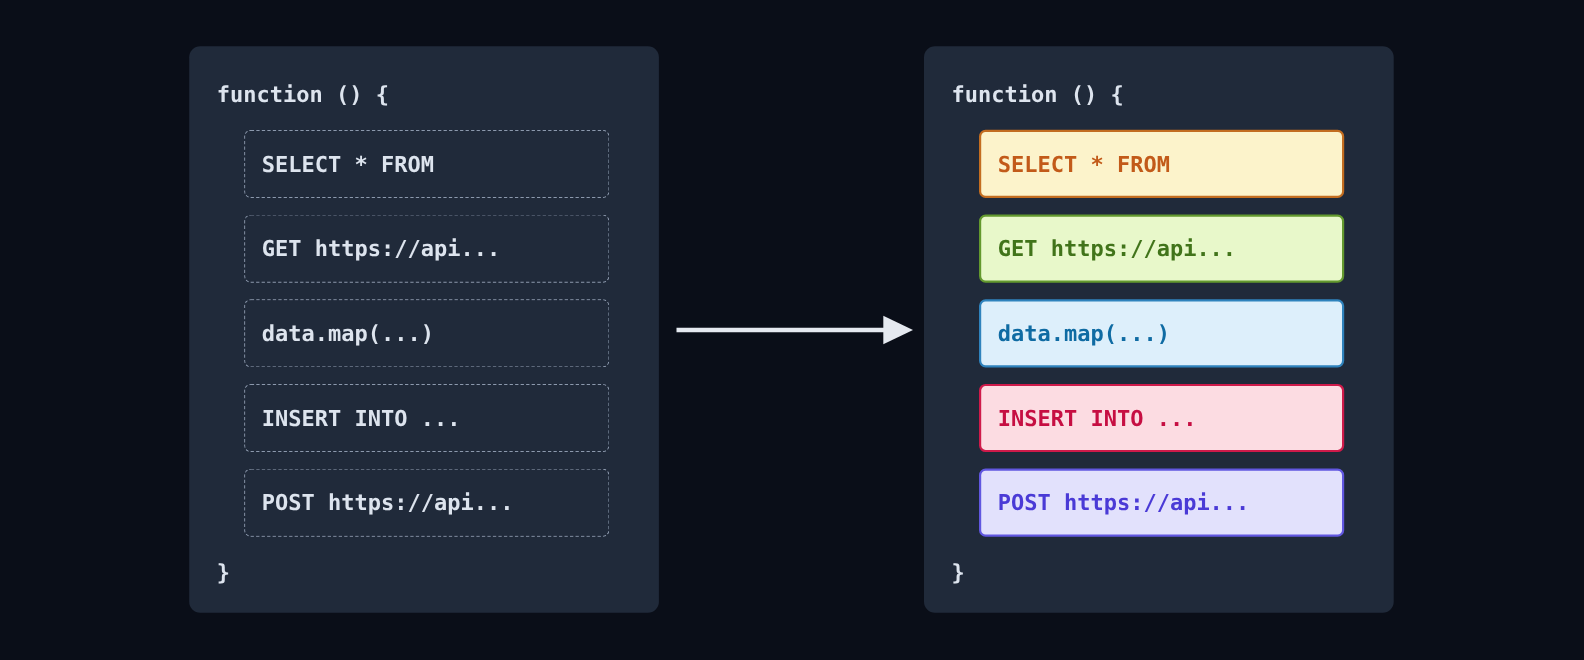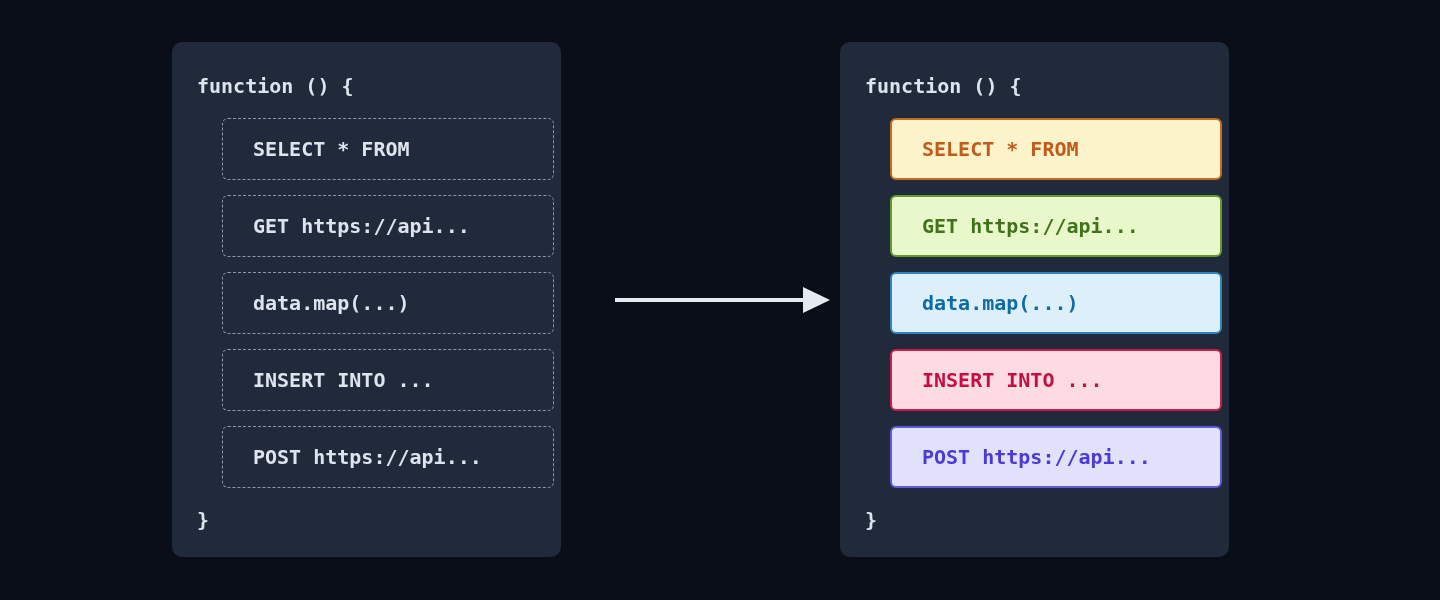--- a/index.html
+++ b/index.html
@@ -7,21 +7,21 @@
   body {
     background: #0a0e18;
     font-family: "DejaVu Sans Mono", "Liberation Mono", monospace;
     overflow: hidden;
   }
   .stage { position: relative; width: 1440px; height: 600px; }
 
   .panel {
     position: absolute;
     top: 42px;
-    width: 389px;
+    width: 427px;
     height: 515px;
     background: #202a3a;
     border-radius: 10px;
   }
   .panel-left  { left: 172px; }
   .panel-right { left: 840px; }
 
   .fn-header, .fn-footer {
     position: absolute;
     left: 25px;
@@ -40,21 +40,21 @@
     top: 76px;
     width: 332px;
   }
   .block {
     width: 332px;
     height: 62px;
     margin-bottom: 15px;
     border-radius: 6px;
     display: flex;
     align-items: center;
-    padding-left: 30px;
+    padding-left: 15px;
     font-size: 20px;
     font-weight: bold;
     white-space: pre;
   }
   .block-dashed {
     border: 1.5px dashed #8c99ad;
     color: #dde4ee;
     background: transparent;
   }
   .block-solid {

